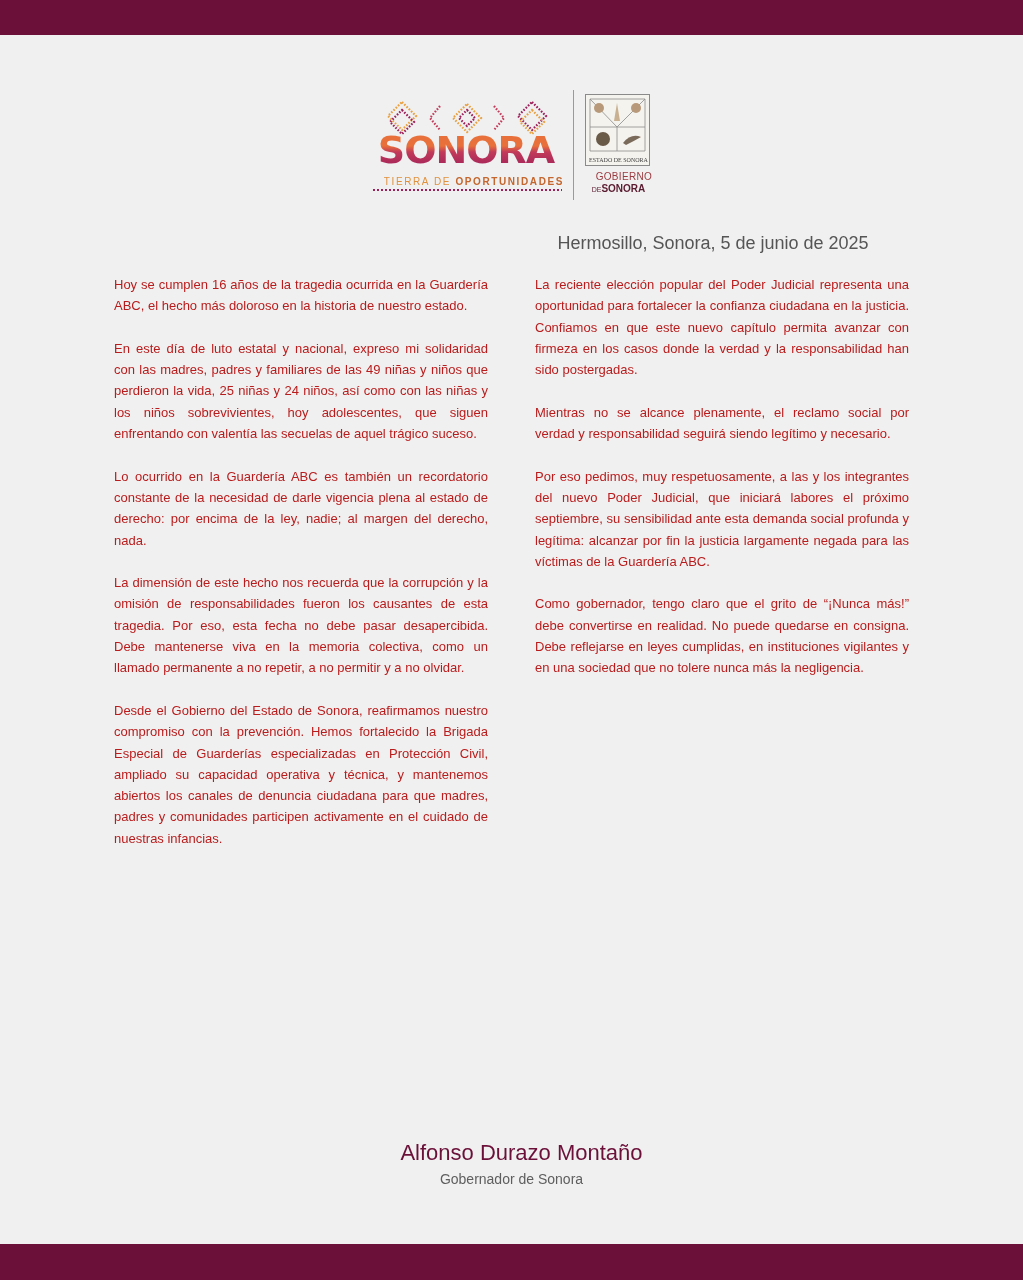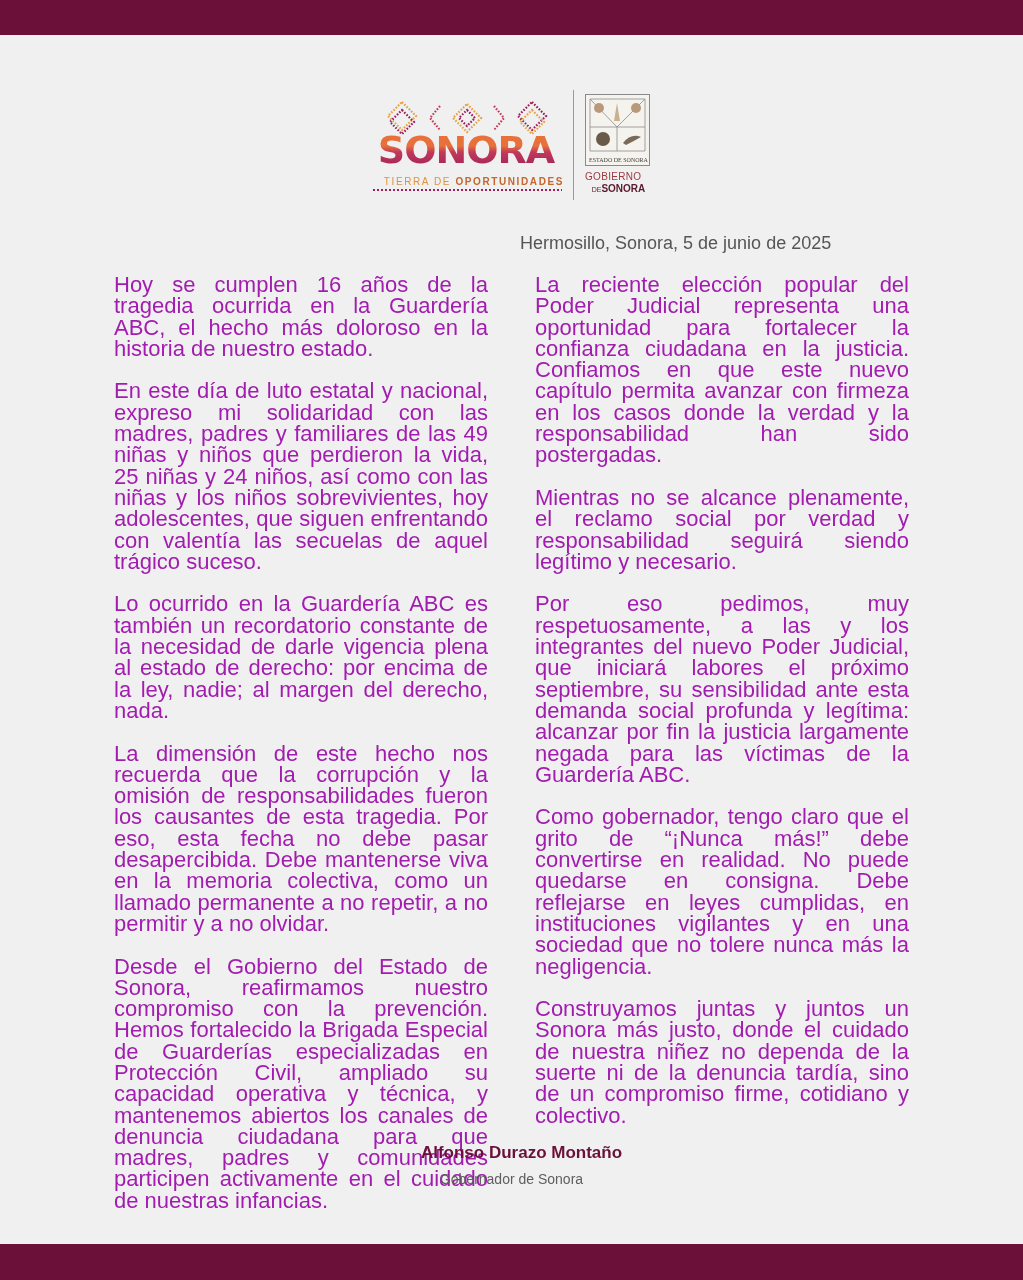--- a/index.html
+++ b/index.html
@@ -30,36 +30,36 @@
   .tagline-dots {
     position:absolute; left:4px; top:93px; width:190px; height:2px;
     background-image:radial-gradient(circle,#9c1f5a 40%,transparent 45%);
     background-size:4px 2px;
   }
   .logo-divider { position:absolute; left:573px; top:90px; width:1px; height:110px; background:#9a9a9a; }
 
   .coat { position:absolute; left:585px; top:94px; width:67px; height:104px; }
   .shield { position:absolute; left:0; top:0; width:65px; height:72px; border:1px solid #8a8a8a; background:#f5f3ee; box-sizing:border-box; }
   .shield-label { position:absolute; left:0; top:62px; width:65px; text-align:center; font-family:"Liberation Serif", serif; font-size:6px; color:#444; }
-  .gob1 { position:absolute; left:0; top:77px; width:67px; text-align:left; font-size:10px; color:#9c3a40; letter-spacing:0.3px; }
+  .gob1 { position:absolute; left:0; top:77px; width:67px; text-align:right; font-size:10px; color:#9c3a40; letter-spacing:0.3px; }
   .gob2 { position:absolute; left:0; top:89px; width:67px; text-align:center; font-size:10px; font-weight:bold; color:#5a1a30; }
   .gob2 small { font-size:7px; font-weight:normal; }
 
   .dateline {
-    position:absolute; left:520px; top:233px; width:386px; text-align:left;
+    position:absolute; left:520px; top:233px; width:386px; text-align:center;
     font-size:18px; color:#555;
   }
 
-  .col { position:absolute; top:274px; width:374px; font-size:22px; line-height:21.3px; color:#a21caf; }
+  .col { position:absolute; top:274px; width:374px; font-size:13px; line-height:21.3px; color:#b91c1c; }
   .col.left { left:114px; }
   .col.right { left:535px; }
   .col p { margin:0 0 21.3px 0; text-align:justify; }
 
   .signature { position:absolute; left:0; top:1141px; width:1023px; text-align:center; }
-  .sig-name { font-size:17px; font-weight:bold; color:#6b1039; line-height:24px;margin-left:20px; }
+  .sig-name { font-size:22px; font-weight:normal; color:#6b1039; line-height:24px;margin-left:20px; }
   .sig-title { font-size:14px; color:#5e5e5e; line-height:28px; }
 </style>
 </head>
 <body>
 
 <div class="band top"></div>
 
 <div class="logo-sonora">
   <svg class="pattern" viewBox="0 0 170 40">
     <g fill="none" stroke-width="2.2" stroke-dasharray="1.6 1.6">
@@ -107,21 +107,20 @@
   <p>Lo ocurrido en la Guardería ABC es también un recordatorio constante de la necesidad de darle vigencia plena al estado de derecho: por encima de la ley, nadie; al margen del derecho, nada.</p>
   <p>La dimensión de este hecho nos recuerda que la corrupción y la omisión de responsabilidades fueron los causantes de esta tragedia. Por eso, esta fecha no debe pasar desapercibida. Debe mantenerse viva en la memoria colectiva, como un llamado permanente a no repetir, a no permitir y a no olvidar.</p>
   <p>Desde el Gobierno del Estado de Sonora, reafirmamos nuestro compromiso con la prevención. Hemos fortalecido la Brigada Especial de Guarderías especializadas en Protección Civil, ampliado su capacidad operativa y técnica, y mantenemos abiertos los canales de denuncia ciudadana para que madres, padres y comunidades participen activamente en el cuidado de nuestras infancias.</p>
 </div>
 
 <div class="col right">
   <p>La reciente elección popular del Poder Judicial representa una oportunidad para fortalecer la confianza ciudadana en la justicia. Confiamos en que este nuevo capítulo permita avanzar con firmeza en los casos donde la verdad y la responsabilidad han sido postergadas.</p>
   <p>Mientras no se alcance plenamente, el reclamo social por verdad y responsabilidad seguirá siendo legítimo y necesario.</p>
   <p>Por eso pedimos, muy respetuosamente, a las y los integrantes del nuevo Poder Judicial, que iniciará labores el próximo septiembre, su sensibilidad ante esta demanda social profunda y legítima: alcanzar por fin la justicia largamente negada para las víctimas de la Guardería ABC.</p>
   <p>Como gobernador, tengo claro que el grito de “¡Nunca más!” debe convertirse en realidad. No puede quedarse en consigna. Debe reflejarse en leyes cumplidas, en instituciones vigilantes y en una sociedad que no tolere nunca más la negligencia.</p>
-  <p>Construyamos juntas y juntos un Sonora más justo, donde el cuidado de nuestra niñez no dependa de la suerte ni de la denuncia tardía, sino de un compromiso firme, cotidiano y colectivo.</p>
 </div>
 
 <div class="signature">
   <div class="sig-name">Alfonso Durazo Montaño</div>
   <div class="sig-title">Gobernador de Sonora</div>
 </div>
 
 <div class="band bottom"></div>
 
 </body></html>

